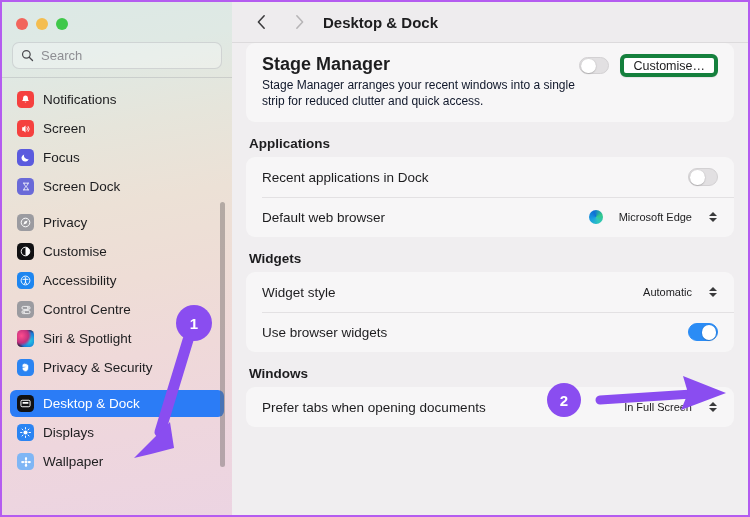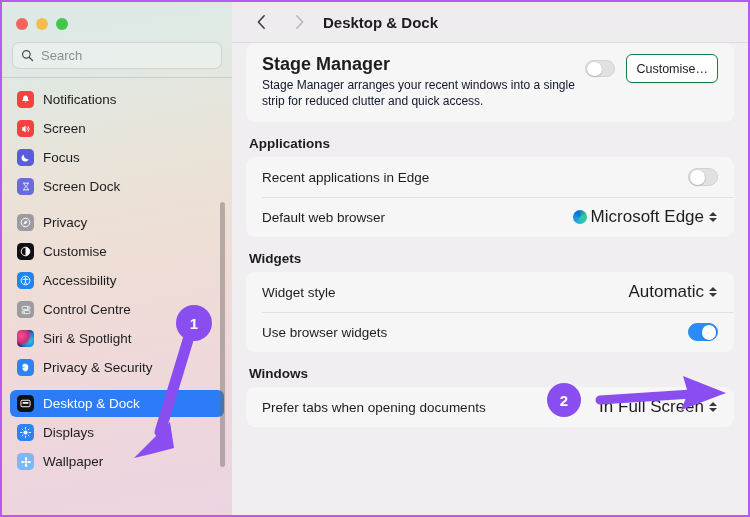--- a/index.html
+++ b/index.html
@@ -161,30 +161,30 @@
   }
   .toggle .knob {
     position: absolute; top: 1px; left: 1px;
     width: 14.5px; height: 14.5px; border-radius: 50%;
     background: #ffffff; box-shadow: 0 0.5px 1.5px rgba(0,0,0,0.30);
   }
   .toggle.on { background: #2b8cf5; border-color: #2b8cf5; }
   .toggle.on .knob { left: auto; right: 1px; }
 
   .pushbtn {
-    background: #ffffff; border: 1px solid #15803d;
-    border-radius: 6px; height: 29px; padding: 0 9px;
+    background: #ffffff; border: 4px solid #15803d;
+    border-radius: 6px; height: 23px; padding: 0 9px;
     display: flex; align-items: center;
     font-size: 12.5px; color: #1d1d1f;
     box-shadow: 0 0.5px 1px rgba(0,0,0,0.07);
   }
 
   .popup {
-    display: flex; align-items: center; gap: 4px;
-    font-size: 17px; color: #1d1d1f;
+    display: flex; align-items: center; gap: 16px;
+    font-size: 11px; color: #1d1d1f;
   }
   .chev {
     display: flex; flex-direction: column; align-items: center;
     justify-content: center; gap: 2px; width: 10px;
   }
   .chev i {
     display: block; width: 0; height: 0;
     border-left: 4px solid transparent; border-right: 4px solid transparent;
   }
   .chev i.up   { border-bottom: 4px solid #3a3a3c; }
@@ -407,21 +407,21 @@
               <div class="knob"></div>
             </div>
             <div class="pushbtn">Customise…</div>
           </div>
         </div>
       </div>
 
       <div class="sect-title">Applications</div>
       <div class="card">
         <div class="row">
-          <span class="row-label">Recent applications in Edge</span>
+          <span class="row-label">Recent applications in Dock</span>
           <span class="row-spacer"></span>
           <div class="toggle">
             <div class="knob"></div>
           </div>
         </div>
         <div class="row">
           <span class="row-label">Default web browser</span>
           <span class="row-spacer"></span>
           <div class="popup">
             <span class="edge-ico"></span>

